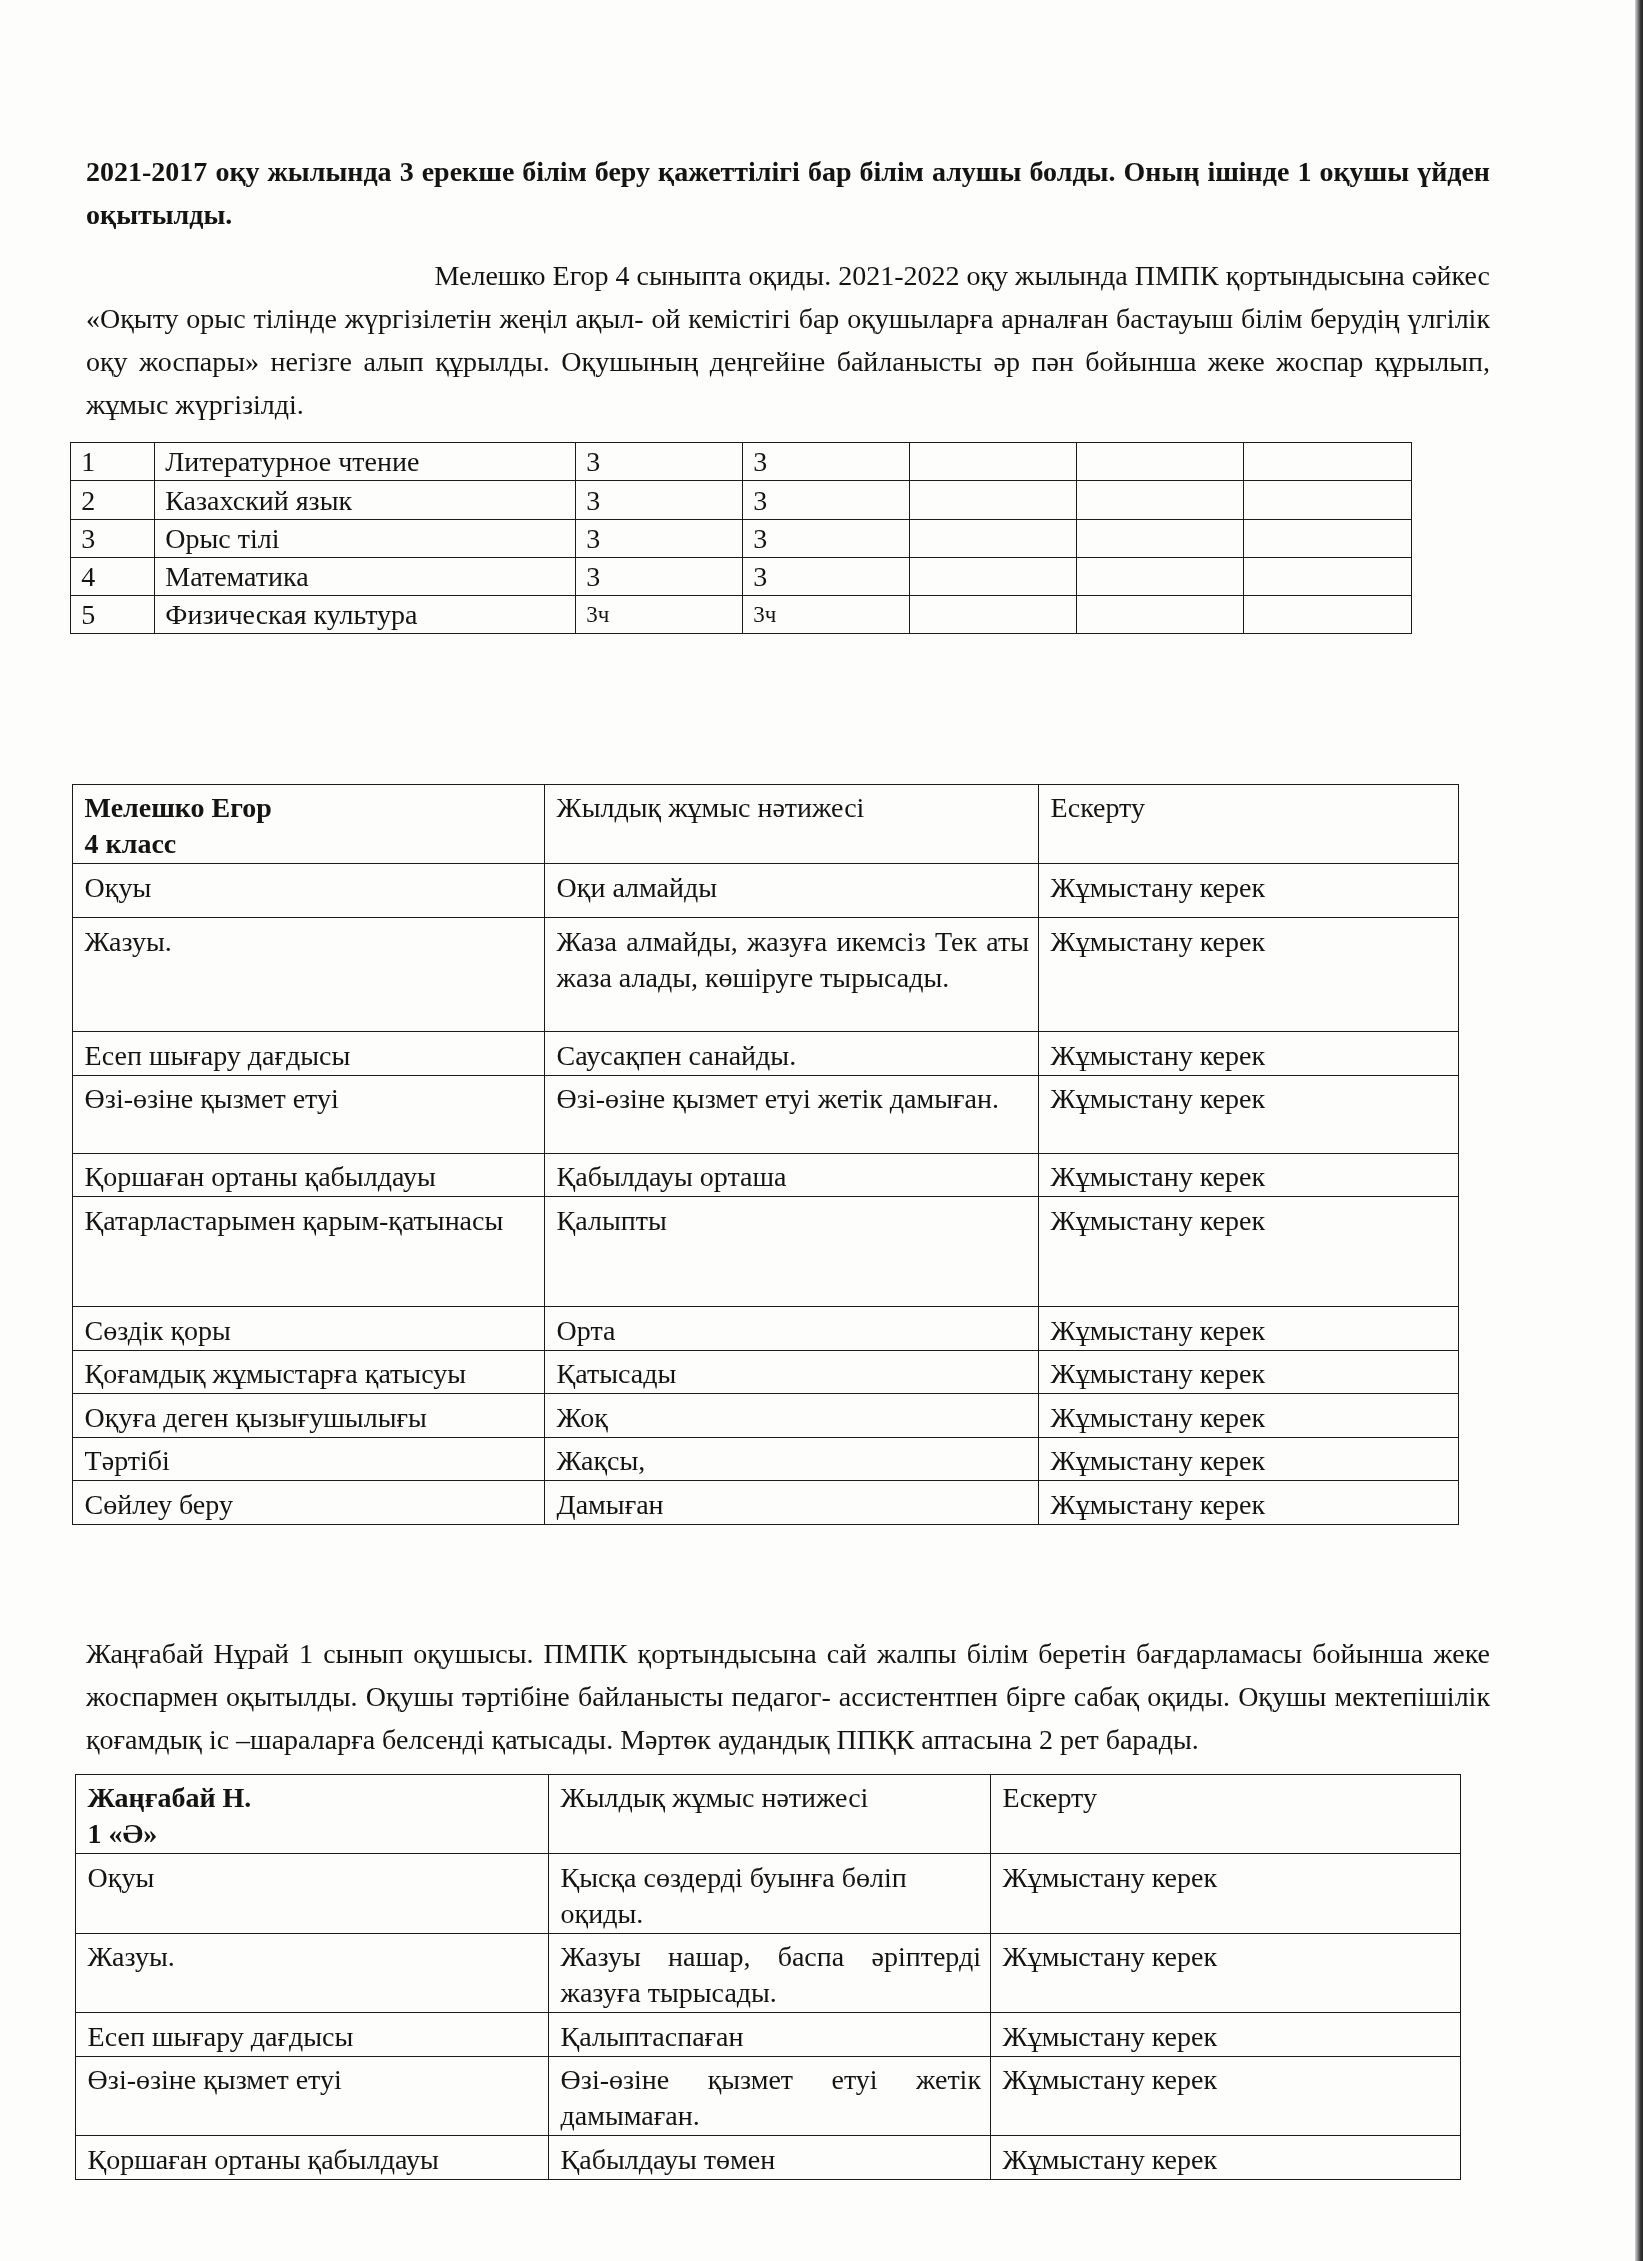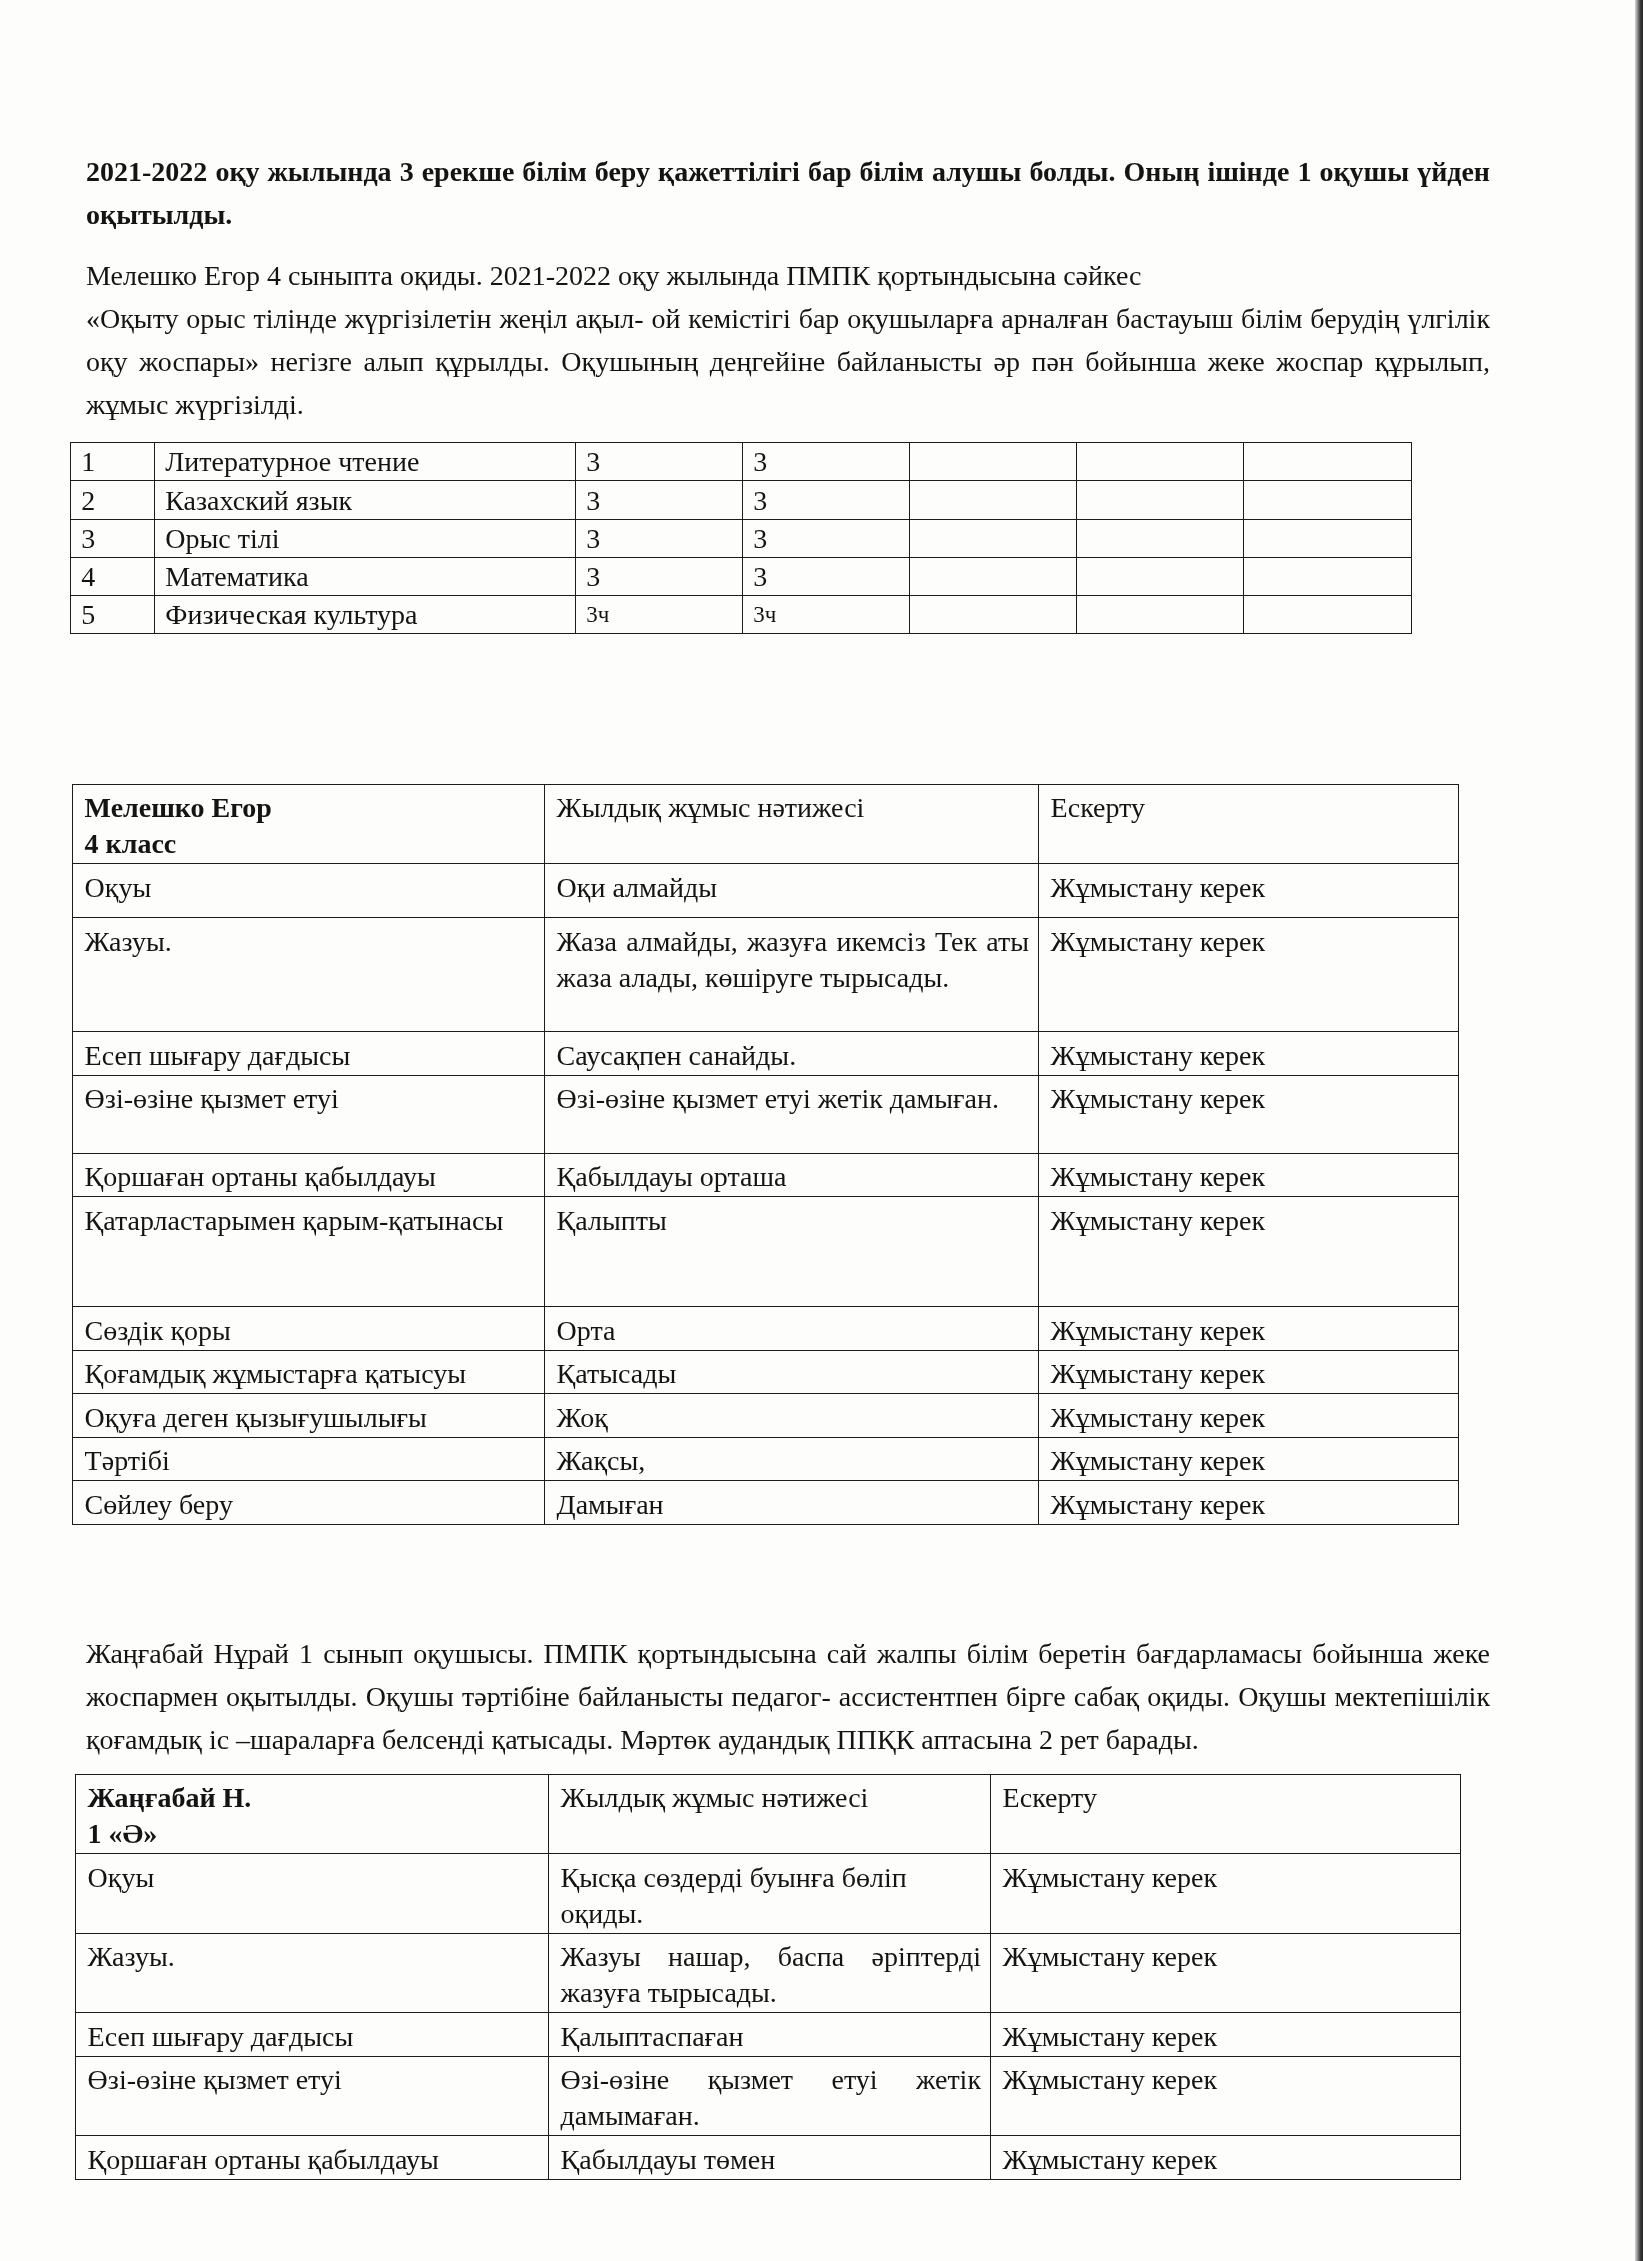--- a/index.html
+++ b/index.html
@@ -41,24 +41,24 @@
   #subjects-table .small { font-size: 23px; }
 
   #egor-table { left: 72px; top: 784px; width: 1387px; }
   #nurai-table { left: 75px; top: 1774px; width: 1385px; }
 </style>
 </head>
 <body>
 
 <div class="scan-edge"></div>
 
-<p id="intro-bold" class="para bold">2021-2022 оқу жылында 3 ерекше білім беру қажеттілігі бар білім алушы болды. Оның ішінде 1 оқушы үйден оқытылды.</p>
+<p id="intro-bold" class="para bold">2021-2017 оқу жылында 3 ерекше білім беру қажеттілігі бар білім алушы болды. Оның ішінде 1 оқушы үйден оқытылды.</p>
 
 <p id="intro-para" class="para">
-  <span class="line" style="text-align:left">Мелешко Егор 4 сыныпта оқиды. 2021-2022 оқу жылында ПМПК қортындысына сәйкес</span>
+  <span class="line" style="text-align:right">Мелешко Егор 4 сыныпта оқиды. 2021-2022 оқу жылында ПМПК қортындысына сәйкес</span>
   <span>«Оқыту орыс тілінде жүргізілетін жеңіл ақыл- ой кемістігі бар оқушыларға арналған бастауыш білім берудің үлгілік оқу жоспары» негізге алып құрылды. Оқушының деңгейіне байланысты әр пән бойынша жеке жоспар құрылып, жұмыс жүргізілді.</span>
 </p>
 
 <table id="subjects-table" class="doc">
   <colgroup>
     <col style="width:84px">
       <col style="width:421px">
       <col style="width:167px">
     <col style="width:167px">
       <col style="width:167px">

